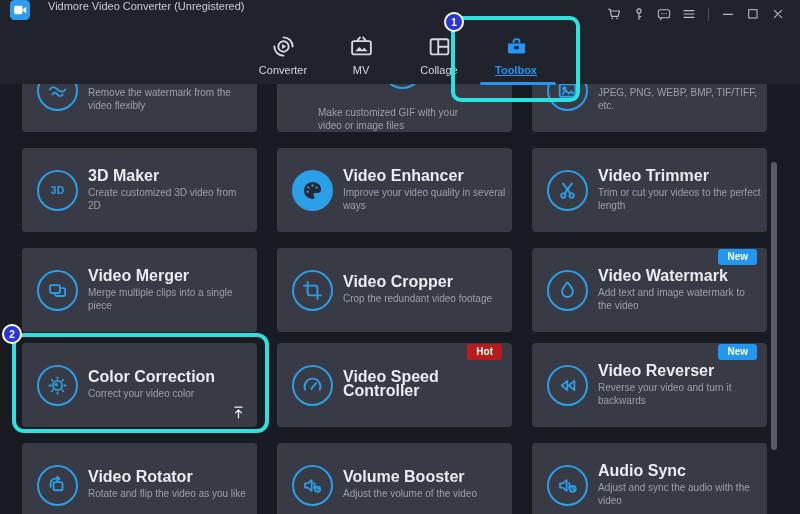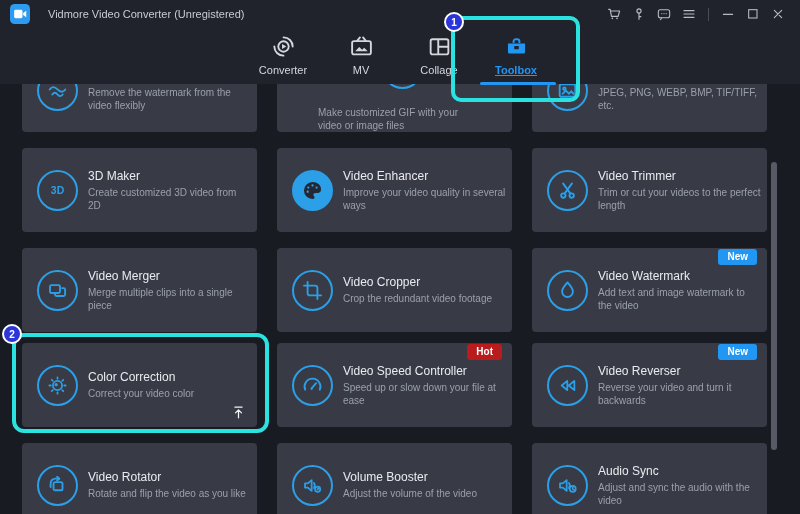--- a/index.html
+++ b/index.html
@@ -3,21 +3,21 @@
 <meta charset="utf-8">
 <style>
   html,body{margin:0;padding:0;}
   body{
     width:800px;height:514px;position:relative;overflow:hidden;
     background:#191b23;font-family:"Liberation Sans",sans-serif;
     -webkit-font-smoothing:antialiased;
   }
   
   .header{position:absolute;top:0;left:0;width:800px;height:84px;background:#20222c;z-index:5;}
-  .titlebar{position:absolute;top:0;left:0;right:4px;height:28px;display:flex;align-items:center;}
+  .titlebar{position:absolute;top:0;left:0;right:4px;height:28px;display:flex;}
   .app-logo{width:20px;height:20px;margin-left:10px;flex:none;}
   .app-logo svg{width:20px;height:20px;display:block;}
   .app-title{margin-left:18px;font-size:11px;color:#c9ccd4;}
   .tb-icons{position:absolute;right:10px;top:0;height:28px;display:flex;align-items:center;gap:9px;color:#b9bcc4;}
   .tb-icons .ico{width:16px;height:16px;display:flex;align-items:center;justify-content:center;cursor:default;}
   .tb-icons .ico svg{width:16px;height:16px;}
   .tb-icons .sep{width:1px;height:13px;background:#4a4d57;margin:0 2px;}
   
   .tab{position:absolute;top:33px;width:72px;text-align:center;color:#d5d7dd;}
   .tab .tico{height:26px;display:flex;align-items:center;justify-content:center;}
@@ -26,21 +26,21 @@
   .tab.active{color:#2196f3;}
   .tab.active .tlabel{color:#2196f3;font-weight:bold;}
   .tab.active::after{content:"";display:block;margin:6px auto 0;width:76px;height:3px;background:#2196f3;border-radius:2px;}
   
   .card{position:absolute;width:235px;height:84px;background:#383b45;border-radius:4px;z-index:1;display:flex;align-items:center;}
   .tool-icon{width:41px;height:41px;border:2.5px solid #2b9fe8;border-radius:50%;margin-left:15px;flex:none;
     display:flex;align-items:center;justify-content:center;color:#2b9fe8;box-sizing:border-box;}
   .tool-icon svg{width:25px;height:25px;display:block;}
   .tool-icon.filled{background:#2b9fe8;}
   .tool-text{margin-left:10px;width:163px;display:flex;flex-direction:column;justify-content:center;}
-  .tool-title{font-size:12px;font-weight:normal;color:#e9ebf0;min-height:14px;line-height:14px;margin-bottom:3px;}
+  .tool-title{font-size:16px;font-weight:bold;color:#e9ebf0;min-height:14px;line-height:14px;margin-bottom:3px;}
   .tool-desc{font-size:10px;line-height:13px;color:#9aa0ab;}
   .badge{position:absolute;top:1px;right:10px;padding:2px 9px;border-radius:3px;
     font-size:10px;font-weight:bold;color:#fff;line-height:12px;}
   .badge.new{background:#2196f3;}
   .badge.hot{background:#b91c1c;}
   .corner-ico{position:absolute;right:10px;bottom:6px;width:17px;height:17px;color:#f2f3f5;}
   .corner-ico svg{width:17px;height:17px;}
   
   .hl-box{position:absolute;border:4px solid #2ae2e0;background:transparent;z-index:8;pointer-events:none;}
   #hl-toolbox{left:451px;top:16px;width:121px;height:78px;border-radius:10px;}
@@ -186,21 +186,20 @@
     <div class="card" style="left: 277px; top: 343px;">
     <div class="tool-icon">
         <svg viewBox="0 0 24 24" fill="none" stroke="currentColor" stroke-width="1.8" stroke-linecap="round">
           <path d="M5 16a7.6 7.6 0 1 1 14 0"></path>
           <path d="M11.3 14.6l4.2-4.8"></path>
           <circle cx="11.2" cy="15.2" r="1.1" fill="currentColor" stroke="none"></circle>
         </svg>
       </div>
     <div class="tool-text">
       <div class="tool-title">Video Speed Controller</div>
-      <div class="tool-desc">Speed up or slow down your file at ease</div>
     </div>
   <div class="badge hot">Hot</div>
     </div>
     <div class="card" style="left: 532px; top: 343px;">
     <div class="tool-icon">
         <svg viewBox="0 0 24 24" fill="none" stroke="currentColor" stroke-width="1.7" stroke-linejoin="round">
           <path d="M11.8 7.6L6.4 12l5.4 4.4zM18.6 7.6L13.2 12l5.4 4.4z"></path>
         </svg>
       </div>
     <div class="tool-text">

